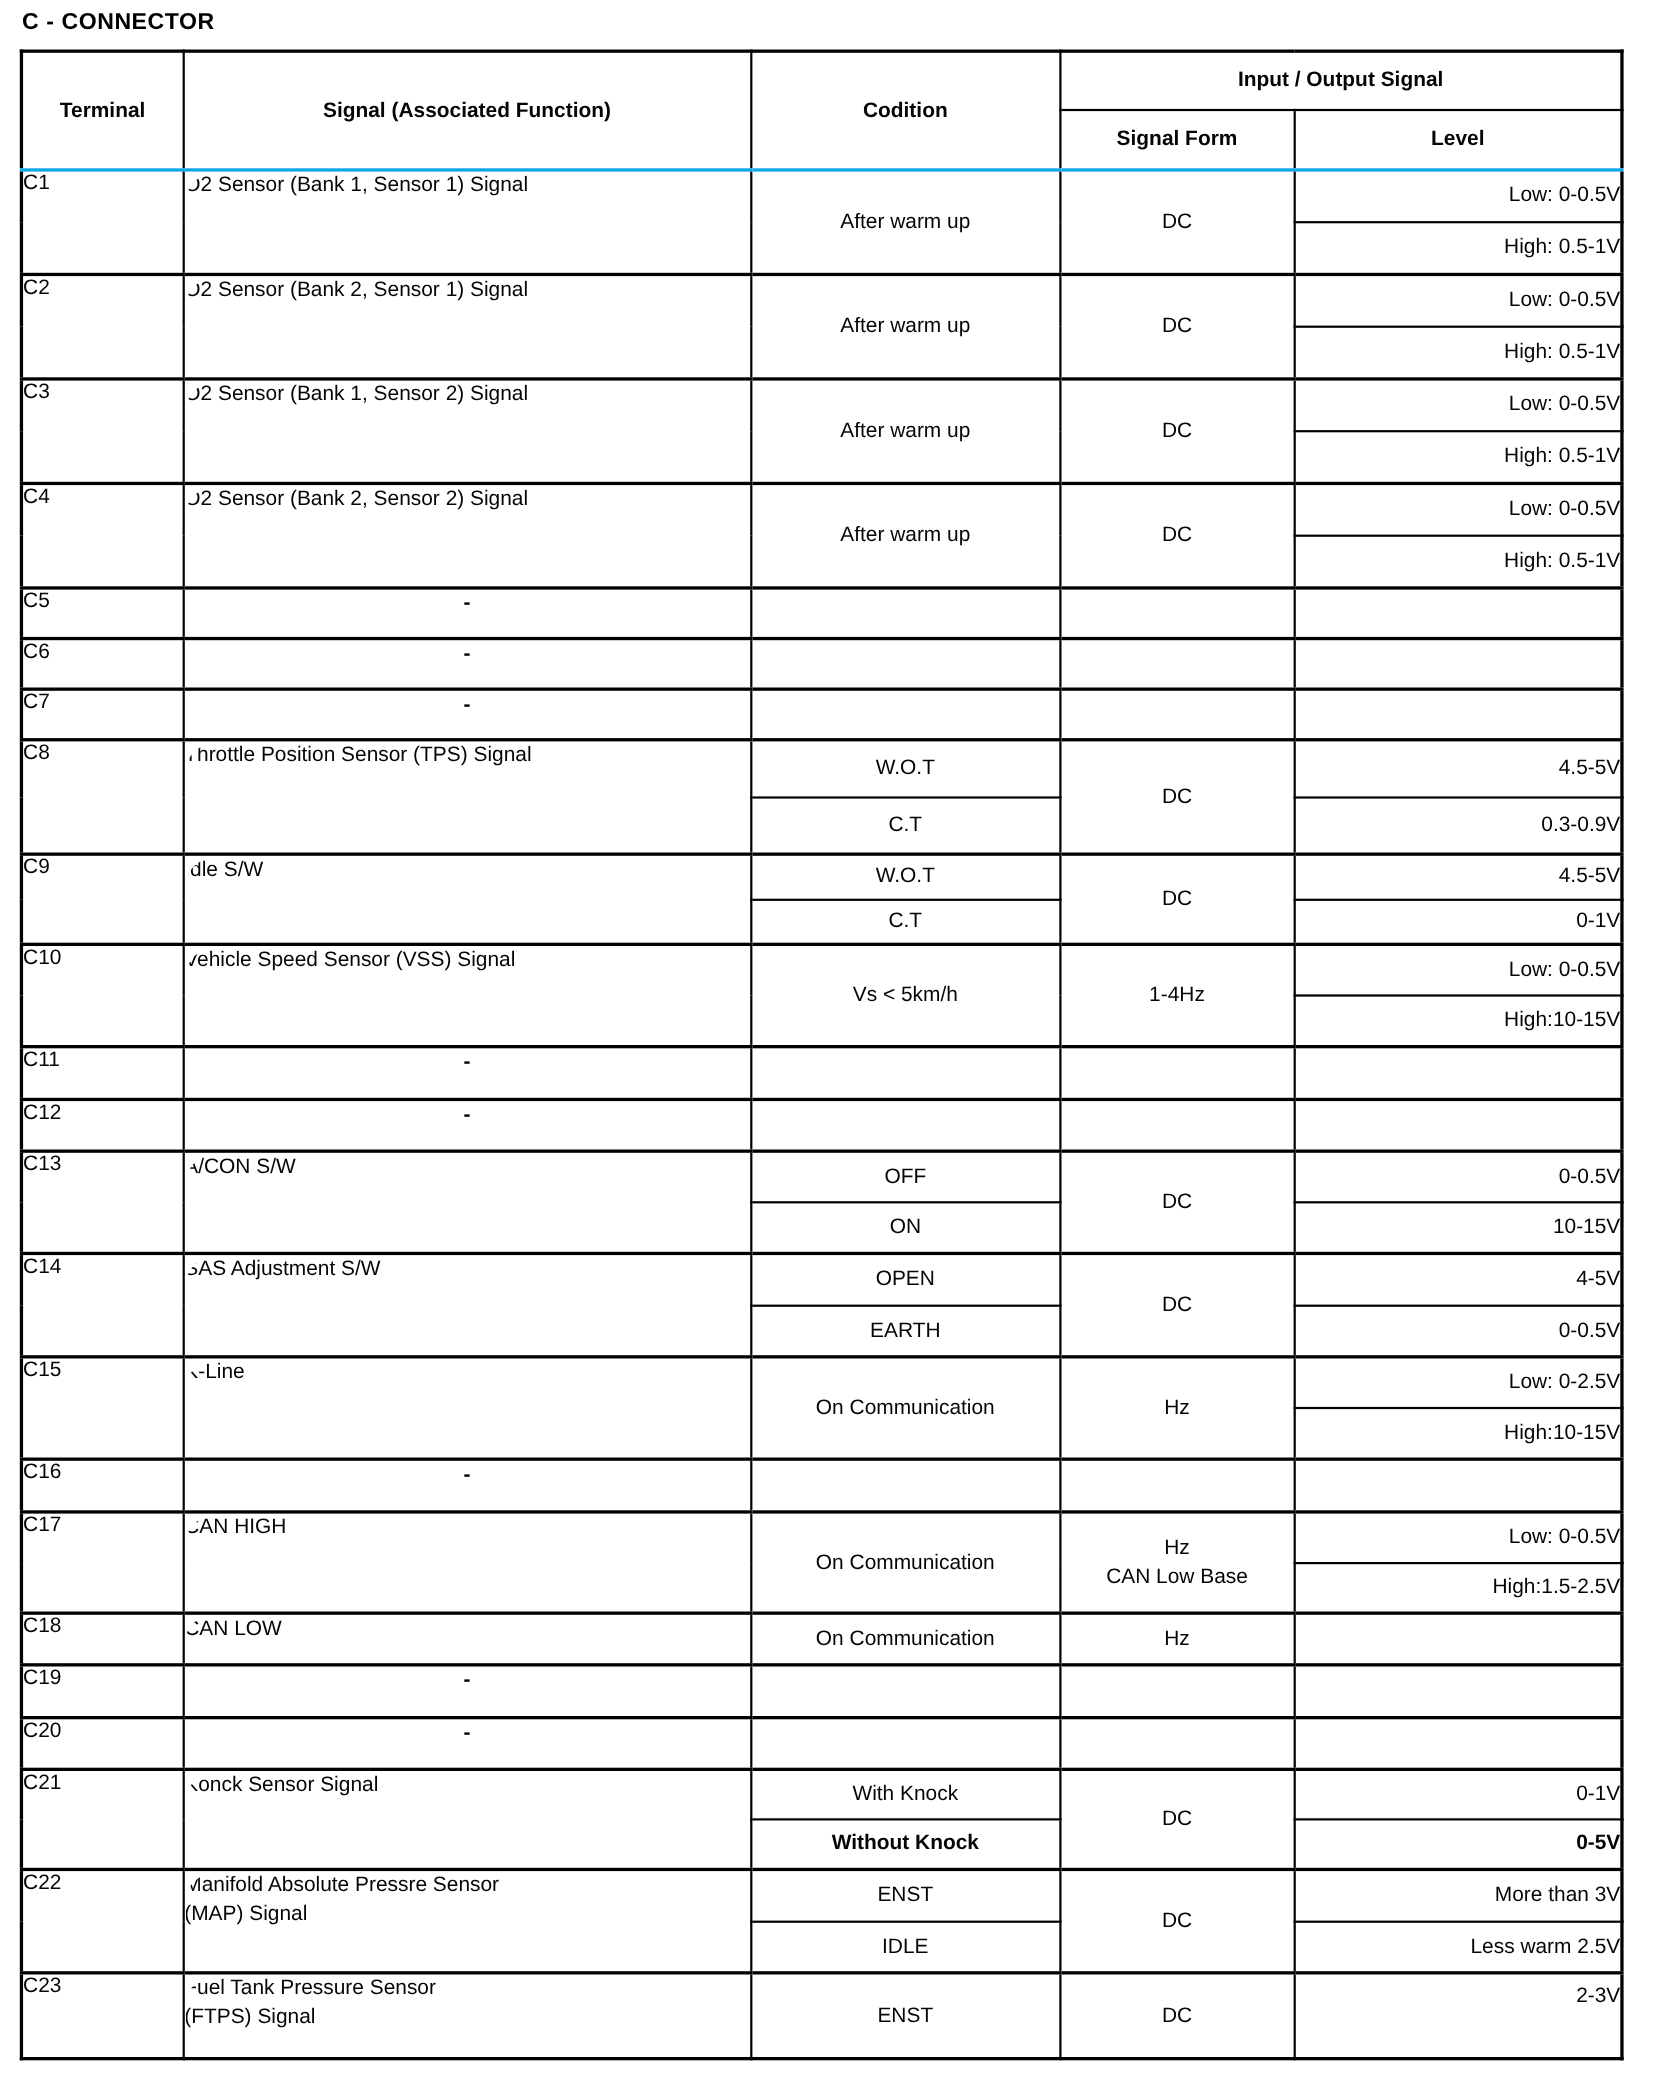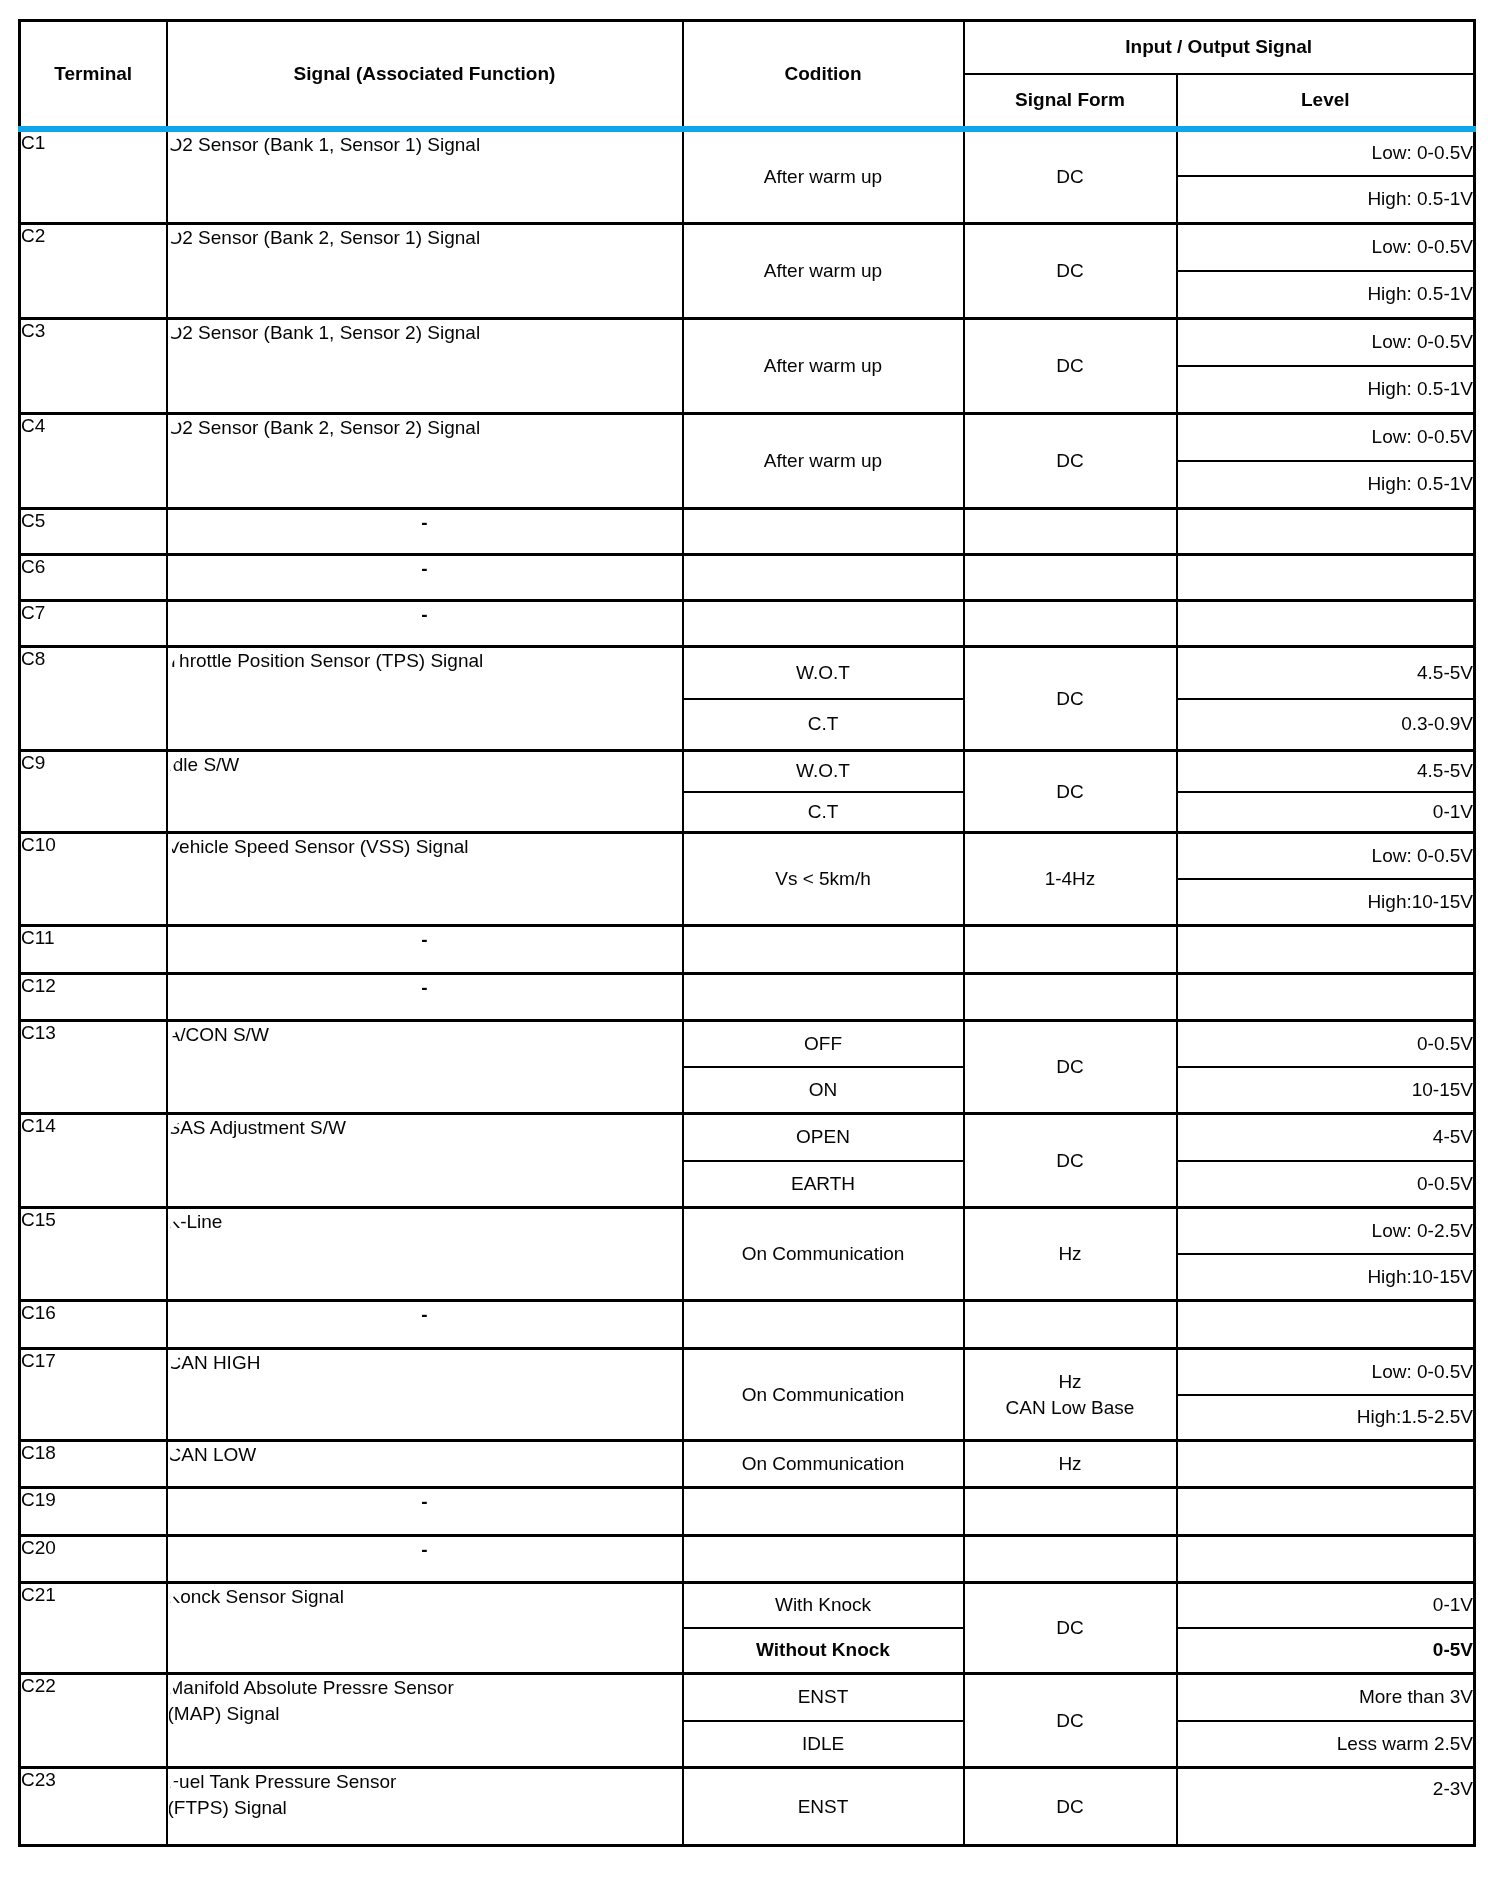--- a/index.html
+++ b/index.html
@@ -44,21 +44,21 @@
     background: #fff;
   }
   
   table.connector tbody tr.row-start td {
     border-top: 3px solid #000;
   }
   table.connector thead th {
     font-weight: bold;
     text-align: center;
     vertical-align: middle;
-    border-bottom: 6px solid #0ea5e9;
+    border-bottom: 3px solid #0ea5e9;
   }
   table.connector thead tr.h-top th.io-span {
     border-bottom: 2px solid #000;
   }
   
   td.col-terminal {
     text-align: left;
     vertical-align: top;
     padding-top: 9px;
   }
@@ -96,20 +96,21 @@
   td.col-level.top {
     vertical-align: top;
     padding-top: 9px;
   }
 </style>
 </head>
 <body>
 
 <div class="page">
 
+  <div class="doc-title">C - CONNECTOR</div>
 
   <table class="connector">
     <colgroup>
       <col style="width:147px">
       <col style="width:516px">
       <col style="width:281px">
       <col style="width:213px">
       <col style="width:298px">
     </colgroup>
     <thead>

